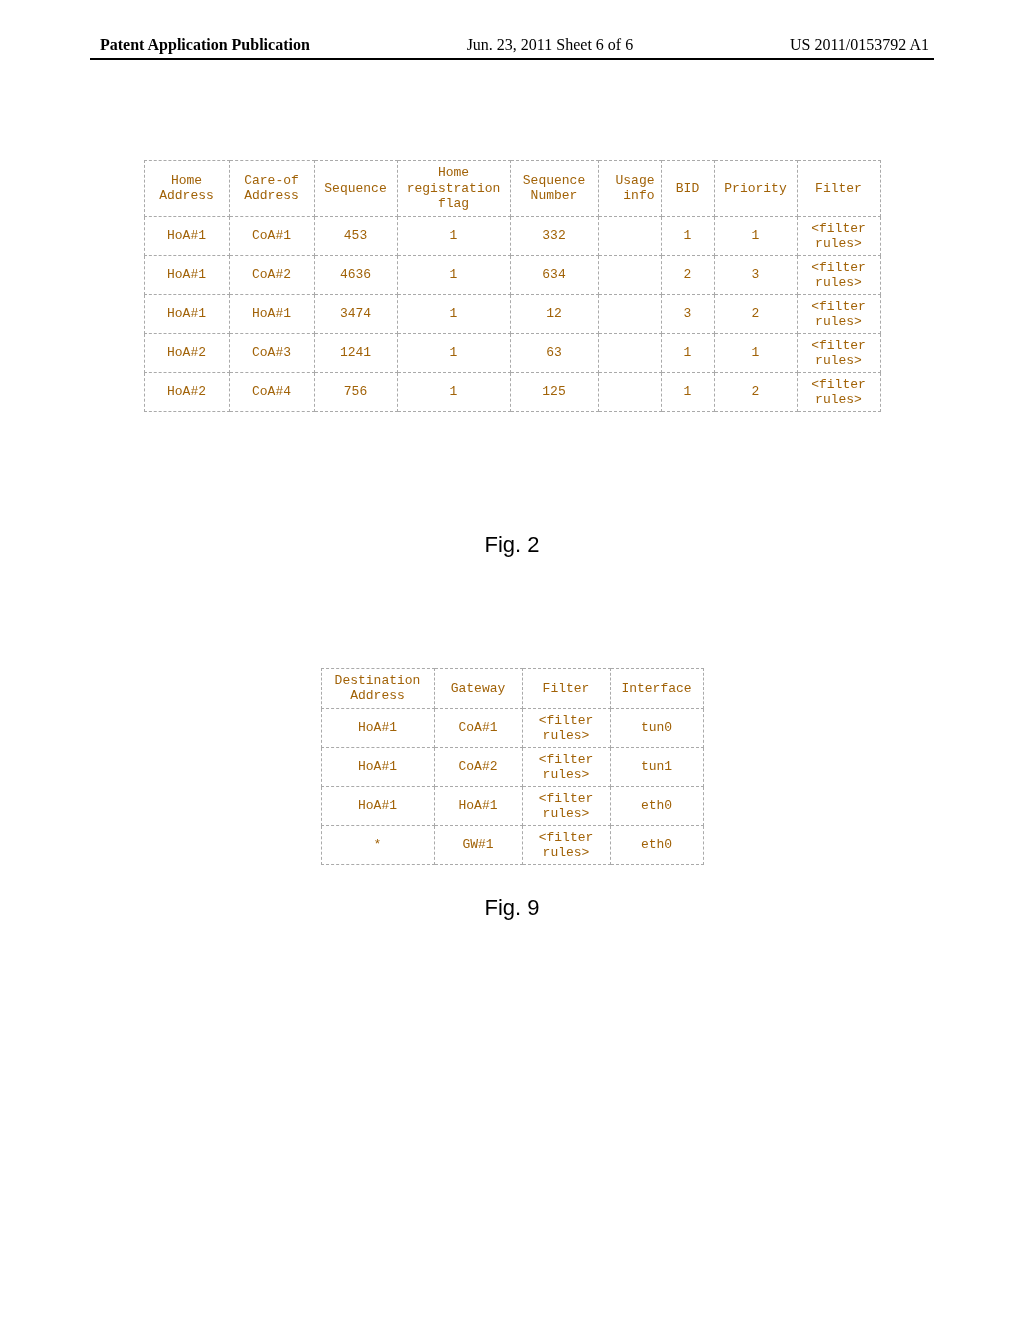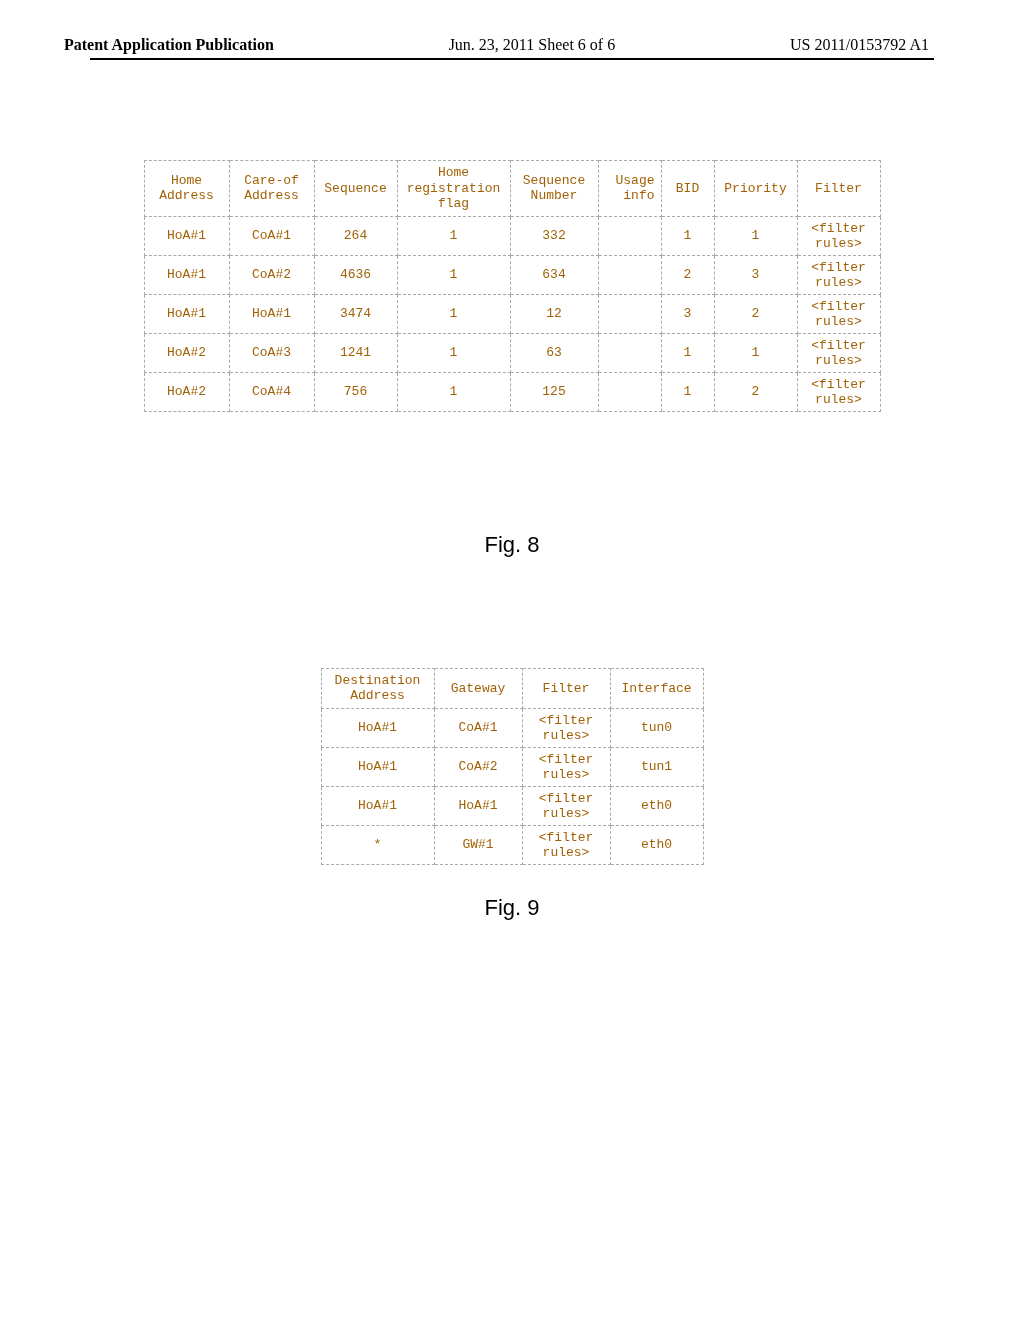--- a/index.html
+++ b/index.html
@@ -9,21 +9,21 @@
     height: 1320px;
     background: #fff;
     font-family: "Times New Roman", serif;
     color: #000;
     position: relative;
   }
   .header {
     display: flex;
     justify-content: space-between;
     align-items: baseline;
-    padding: 36px 95px 4px 64px;
+    padding: 36px 95px 4px 100px;
     font-size: 16px;
   }
   .header .left { font-weight: bold; }
   .header .center { font-weight: normal; }
   .header .right { font-weight: normal; }
   .hr {
     border: none;
     border-top: 2px solid #000;
     margin: 0 90px 0 90px;
   }
@@ -107,21 +107,21 @@
         <th>Usage info</th>
         <th>BID</th>
         <th>Priority</th>
         <th>Filter</th>
       </tr>
         </thead>
       <tbody>
         <tr>
           <td>HoA#1</td>
           <td>CoA#1</td>
-          <td>264</td>
+          <td>453</td>
           <td>1</td>
           <td>332</td>
           <td></td>
           <td>1</td>
           <td>1</td>
           <td>&lt;filter rules&gt;</td>
         </tr>
         <tr>
           <td>HoA#1</td>
           <td>CoA#2</td>
@@ -164,21 +164,21 @@
           <td></td>
           <td>1</td>
           <td>2</td>
           <td>&lt;filter rules&gt;</td>
         </tr>
       </tbody>
     </table>
   </div>
 
   <div class="figwrap fig8wrap">
-    <div class="figcaption">Fig. 8</div>
+    <div class="figcaption">Fig. 2</div>
   </div>
 
   <div class="figwrap fig9wrap">
     <table id="tbl9" class="datatable">
       <thead>
           <tr>
         <th>Destination Address</th>
         <th>Gateway</th>
         <th>Filter</th>
         <th>Interface</th>

